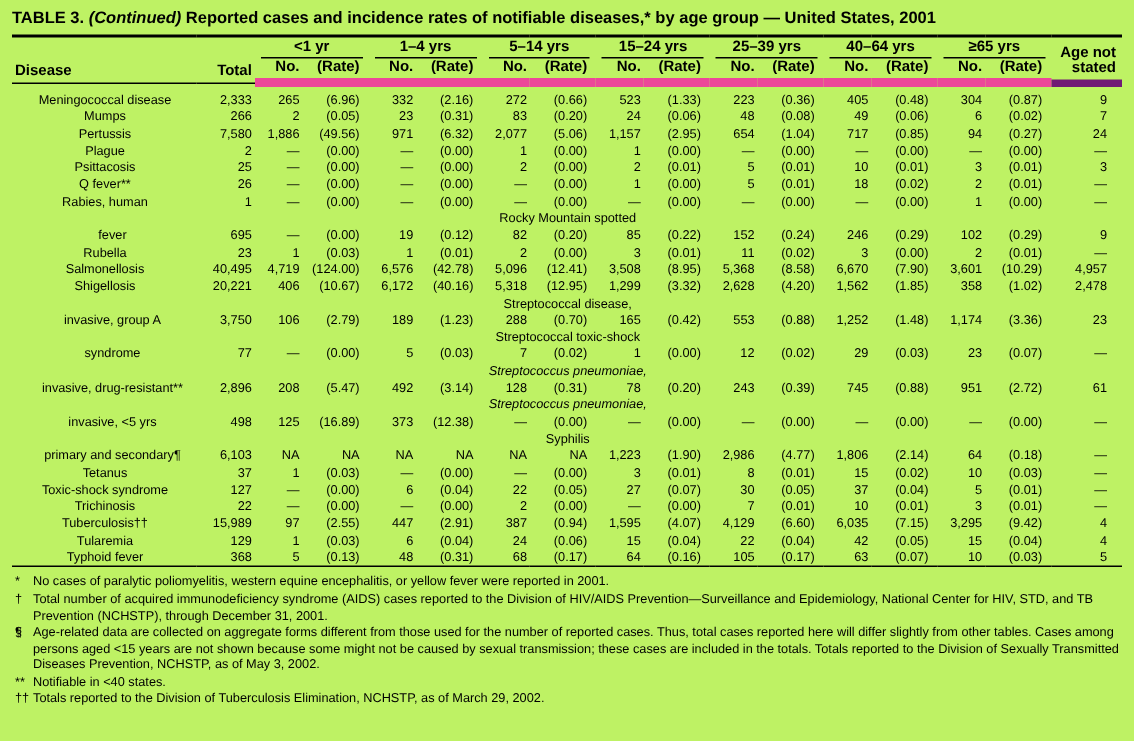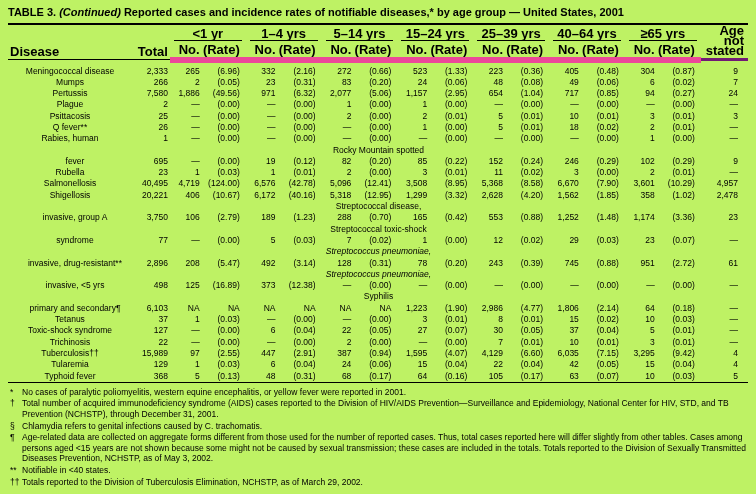--- a/index.html
+++ b/index.html
@@ -10,26 +10,26 @@
     padding: 5px 8px 4px 8px; overflow: hidden;
   }
   .title { font-size: 11px; font-weight: bold; line-height: 13px; margin: 1px 0 4px 0; }
   .title .cont { font-style: italic; }
 
   table.main {
     width: 100%; border-collapse: collapse; table-layout: fixed;
     border-top: 2px solid #000; border-bottom: 1px solid #000;
   }
   thead th {
-    font-weight: bold; font-size: 13px; line-height: 10px;
+    font-weight: bold; font-size: 10px; line-height: 10px;
     vertical-align: bottom; padding: 1px 1px 2px 0; text-align: right;
   }
   thead th.disease { text-align: left; padding-left: 2px; border-bottom: 1px solid #000; }
   thead th.total { border-bottom: 1px solid #000; padding-right: 2px; }
-  thead th.ans { border-bottom: 3px solid #701a75; white-space: normal; text-align: right; padding-right: 4px; }
+  thead th.ans { border-bottom: 5px solid #701a75; white-space: normal; text-align: right; padding-right: 4px; }
   thead th.group { text-align: center; padding: 2px 0 0 0; border-bottom: none; vertical-align: bottom; }
   thead th.group .rule { display: block; margin: 0 4px; padding-bottom: 1px; border-bottom: 1px solid #000; }
   thead tr.sub th { border-bottom: 6px solid #ec4899; margin-top: 44px; }
   thead th.no { padding-right: 2px; }
   thead th.rate { padding-right: 6px; }
 
   tbody td {
     font-size: 8.5px; line-height: 11.3px; vertical-align: bottom;
     padding: 0 1px 0 0; white-space: nowrap; overflow: hidden;
   }
@@ -557,19 +557,19 @@
           <td class="num">10</td>
           <td class="rate">(0.03)</td>
           <td class="ans">5</td>
         </tr>
       </tbody>
   </table>
 
   <div class="footnotes">
       <div class="footnote"><span class="marker">*</span><span>No cases of paralytic poliomyelitis, western equine encephalitis, or yellow fever were reported in 2001.</span></div>
       <div class="footnote"><span class="marker">†</span><span>Total number of acquired immunodeficiency syndrome (AIDS) cases reported to the Division of HIV/AIDS Prevention—Surveillance and Epidemiology, National Center for HIV, STD, and TB Prevention (NCHSTP), through December 31, 2001.</span></div>
-      <div class="footnote"><span class="marker">§</span><span>Chlamydia refers to genital infections caused by C. trachomatis.</span></div>
+      <div class="footnote"><span class="marker">§</span></div>
       <div class="footnote"><span class="marker">¶</span><span>Age-related data are collected on aggregate forms different from those used for the number of reported cases. Thus, total cases reported here will differ slightly from other tables. Cases among persons aged &lt;15 years are not shown because some might not be caused by sexual transmission; these cases are included in the totals. Totals reported to the Division of Sexually Transmitted Diseases Prevention, NCHSTP, as of May 3, 2002.</span></div>
       <div class="footnote"><span class="marker">**</span><span>Notifiable in &lt;40 states.</span></div>
       <div class="footnote"><span class="marker">††</span><span>Totals reported to the Division of Tuberculosis Elimination, NCHSTP, as of March 29, 2002.</span></div>
     </div>
 
 </div>
 
 </body></html>

